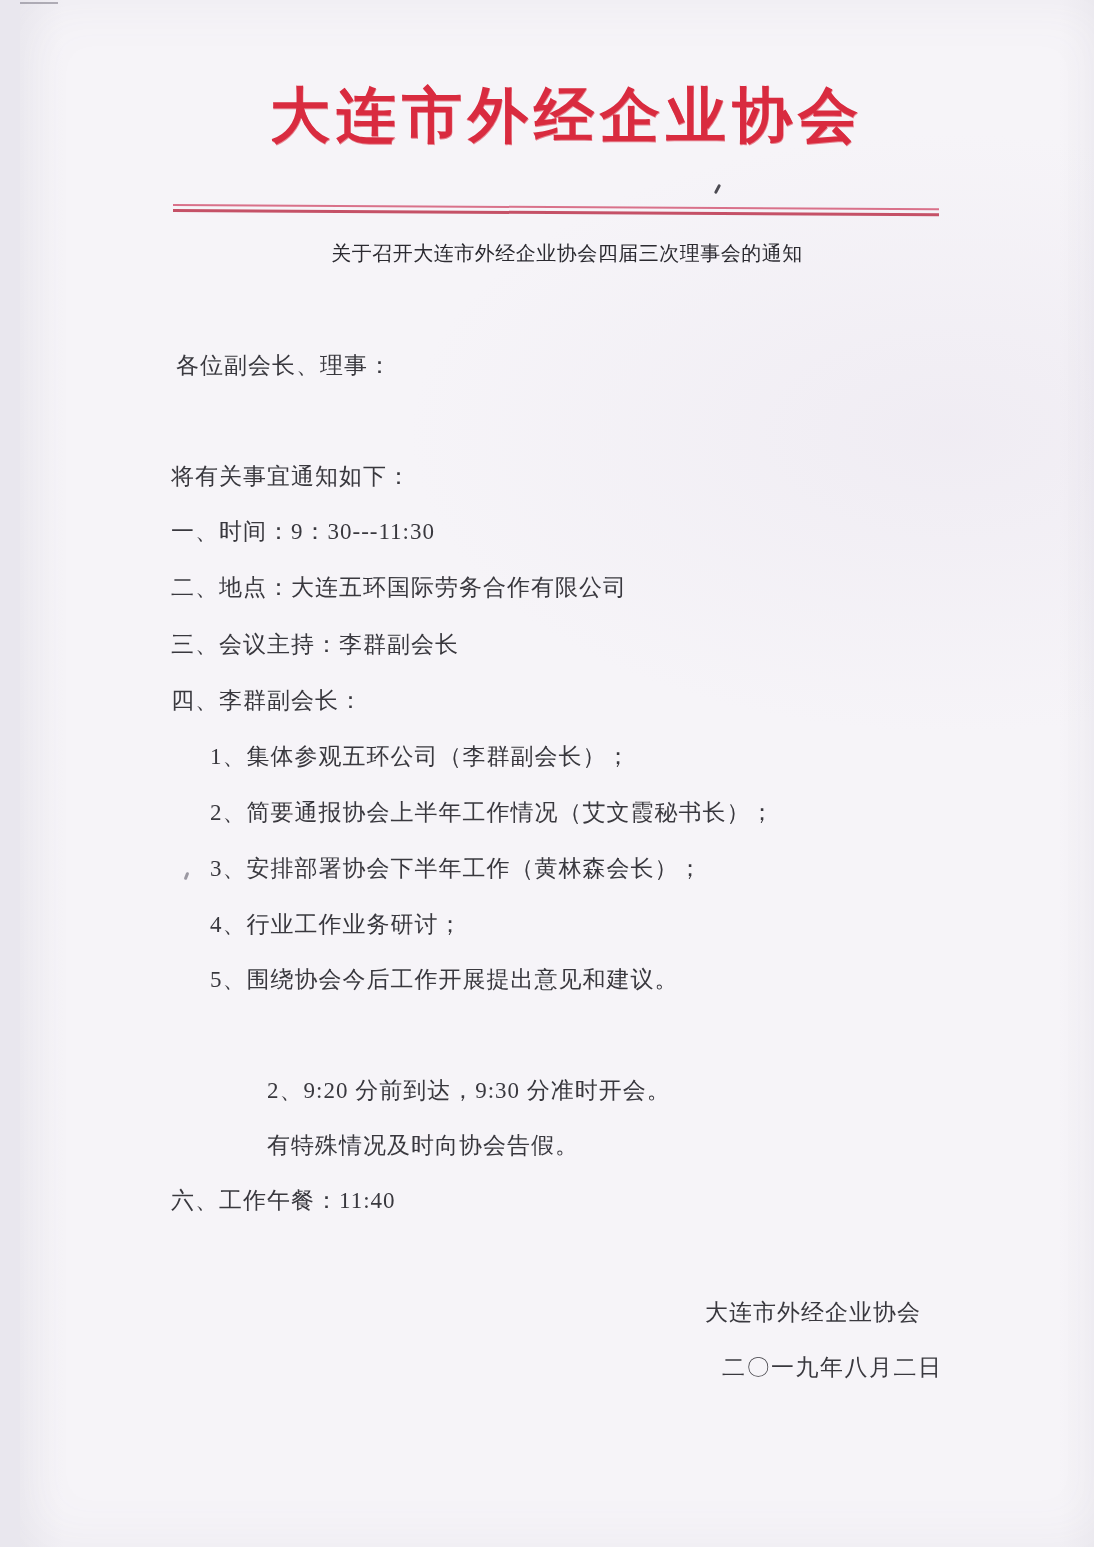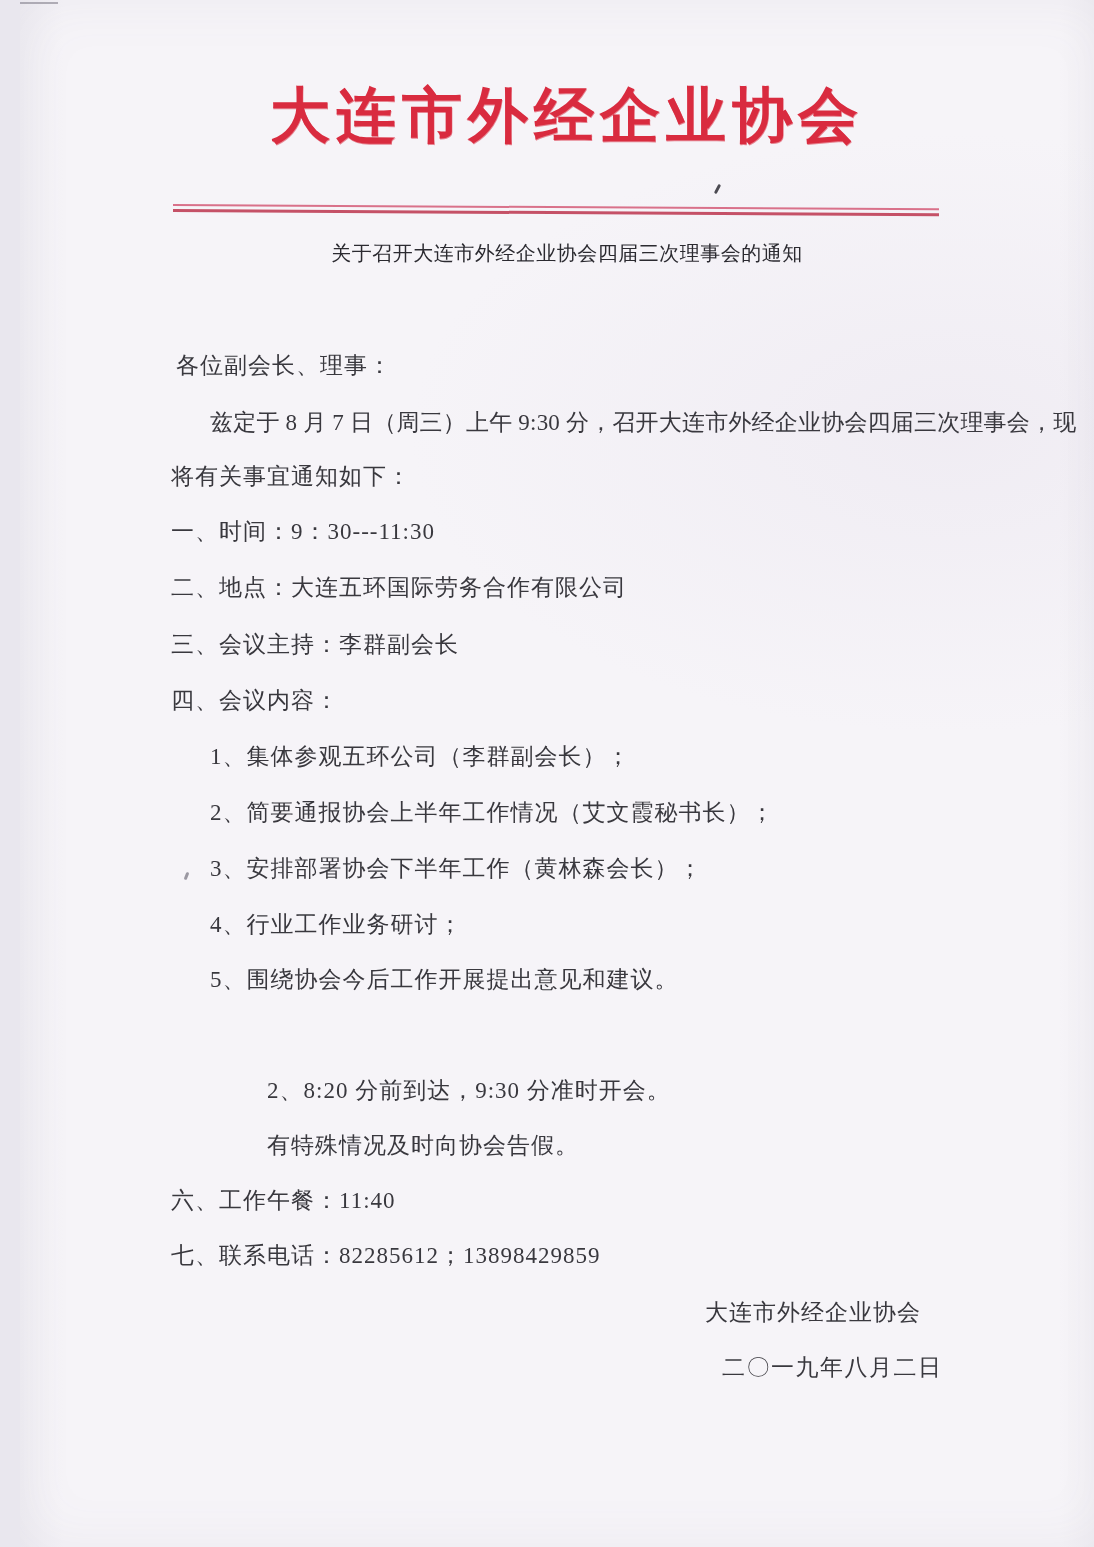--- a/index.html
+++ b/index.html
@@ -127,50 +127,48 @@
 
   <div class="header-rule">
     <div class="rl1"></div>
     <div class="rl2"></div>
   </div>
 
   <div class="notice-title">关于召开大连市外经企业协会四届三次理事会的通知</div>
 
   <div class="line l-salut" style="top:350px">各位副会长、理事：</div>
 
-  <div class="line l-para" style="top:407px">兹定于 8 月 7 日（周三）上午 9:30 分，召开大连市外经企业协会四届三次理事会，现</div>
 
   <div class="line l-main" style="top:461px">将有关事宜通知如下：</div>
 
   <div class="line l-main" style="top:516px">一、时间：9：30---11:30</div>
 
   <div class="line l-main" style="top:572px">二、地点：大连五环国际劳务合作有限公司</div>
 
   <div class="line l-main" style="top:629px">三、会议主持：李群副会长</div>
 
-  <div class="line l-main" style="top:685px">四、会议内容：</div>
+  <div class="line l-main" style="top:685px">四、李群副会长：</div>
 
   <div class="line l-sub" style="top:741px">1、集体参观五环公司（李群副会长）；</div>
 
   <div class="line l-sub" style="top:797px">2、简要通报协会上半年工作情况（艾文霞秘书长）；</div>
 
   <div class="mark mark-tick-left"></div>
 
   <div class="line l-sub" style="top:853px">3、安排部署协会下半年工作（黄林森会长）；</div>
 
   <div class="line l-sub" style="top:909px">4、行业工作业务研讨；</div>
 
   <div class="line l-sub" style="top:964px">5、围绕协会今后工作开展提出意见和建议。</div>
 
 
-  <div class="line l-sub2" style="top:1075px">2、8:20 分前到达，9:30 分准时开会。</div>
+  <div class="line l-sub2" style="top:1075px">2、9:20 分前到达，9:30 分准时开会。</div>
 
   <div class="line l-sub2" style="top:1130px">有特殊情况及时向协会告假。</div>
 
   <div class="line l-main" style="top:1185px">六、工作午餐：11:40</div>
 
-  <div class="line l-main" style="top:1240px">七、联系电话：82285612；13898429859</div>
 
   <div class="line l-sign" style="top:1297px">大连市外经企业协会</div>
 
   <div class="line l-date" style="top:1352px">二〇一九年八月二日</div>
 
 </div>
 
 </body></html>

